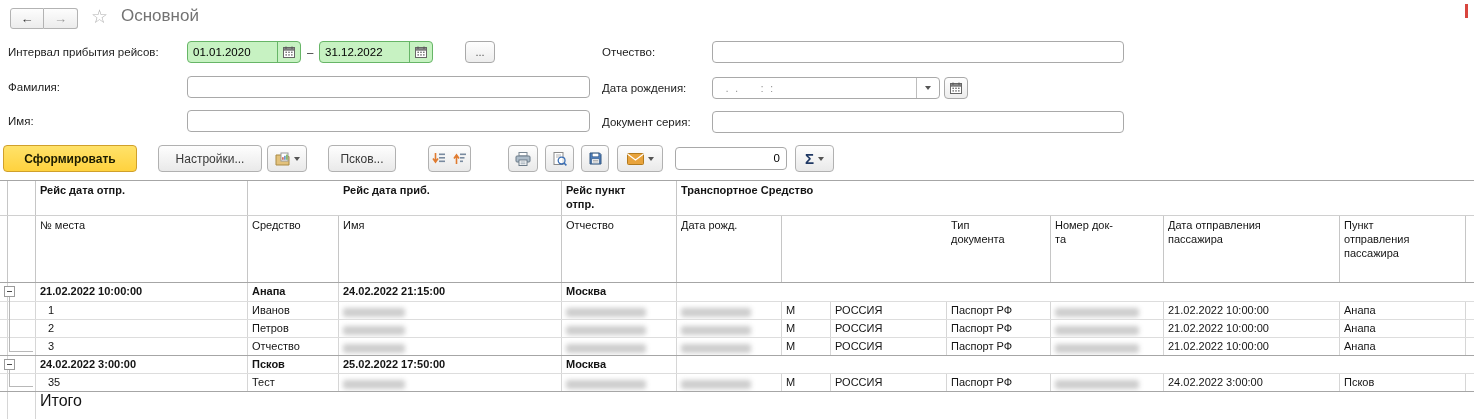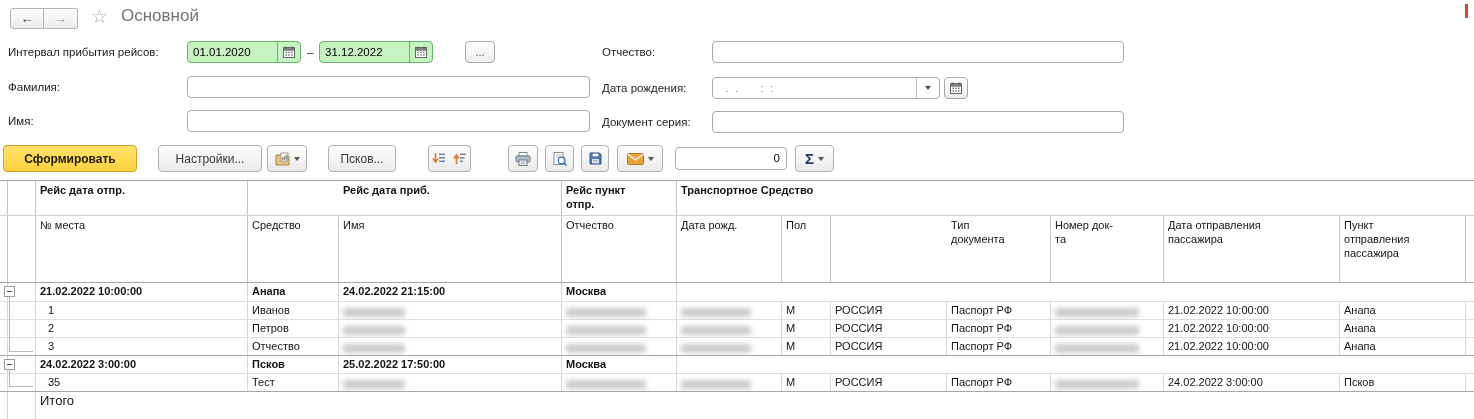--- a/index.html
+++ b/index.html
@@ -218,21 +218,20 @@
         <div class="cell b" style="left: 677px; width: 797px;">Транспортное Средство</div>
       </div>
       <div class="row" style="top: 215px; height: 67px; border-top: 1px solid rgb(208, 208, 208);">
         <div class="cell vrh" style="left: 0px; width: 8px;"></div>
         <div class="cell vrh" style="left: 8px; width: 28px;"></div>
         <div class="cell vrh" style="left: 36px; width: 212px;">№ места</div>
         <div class="cell vrh" style="left: 248px; width: 91px;">Средство</div>
         <div class="cell vrh" style="left: 339px; width: 223px;">Имя</div>
         <div class="cell vrh" style="left: 562px; width: 115px;">Отчество</div>
         <div class="cell vrh" style="left: 677px; width: 105px;">Дата рожд.</div>
-        <div class="cell vrh" style="left: 782px; width: 49px;">Пол</div>
         <div class="cell vrh" style="left: 1051px; width: 113px;"><span style="display: inline-block; width: 58px;">Номер док-та</span></div>
         <div class="cell vrh" style="left: 947px; width: 104px;"><span style="display: inline-block; width: 60px;">Тип документа</span></div>
         <div class="cell vrh" style="left: 1164px; width: 176px;"><span style="display: inline-block; width: 110px;">Дата отправления пассажира</span></div>
         <div class="cell vrh" style="left: 1340px; width: 126px;"><span style="display: inline-block; width: 82px;">Пункт отправления пассажира</span></div>
         <div class="cell" style="left: 1466px; width: 8px;"></div>
       </div>
       <div class="row" style="top: 282px; height: 19px; border-top: 1px solid rgb(166, 166, 166);">
         <div class="cell vr" style="left: 0px; width: 8px;"></div>
         <div class="cell vr" style="left: 8px; width: 28px;"></div>
         <div class="cell b vr mid" style="left: 36px; width: 212px;">21.02.2022 10:00:00</div>
@@ -310,21 +309,21 @@
         <div class="cell vr mid" style="left: 831px; width: 116px;">РОССИЯ</div>
         <div class="cell vr mid" style="left: 947px; width: 104px;">Паспорт РФ</div>
         <div class="cell vr mid" style="left: 1051px; width: 113px;"><span class="masked" style="width: 84px;"></span></div>
         <div class="cell vr mid" style="left: 1164px; width: 176px;">24.02.2022 3:00:00</div>
         <div class="cell vr mid" style="left: 1340px; width: 126px;">Псков</div>
         <div class="cell" style="left: 1466px; width: 8px;"></div>
       </div>
       <div class="row" style="top: 391px; height: 28px; border-top: 1px solid rgb(166, 166, 166);">
         <div class="cell vr" style="left: 0px; width: 8px;"></div>
         <div class="cell vr" style="left: 8px; width: 28px;"></div>
-        <div class="cell mid" style="left: 36px; width: 1438px; font-size: 13px;">Итого</div>
+        <div class="cell mid" style="left: 36px; width: 1438px; font-size: 16px;">Итого</div>
       </div>
       <div class="treebox" style="left: 4px; top: 286px;"></div>
       <div class="treeline" style="left: 9px; top: 297px; width: 1px; height: 54px;"></div>
       <div class="treeline" style="left: 9px; top: 351px; width: 24px; height: 1px;"></div>
       <div class="treebox" style="left: 4px; top: 359px;"></div>
       <div class="treeline" style="left: 9px; top: 370px; width: 1px; height: 16px;"></div>
       <div class="treeline" style="left: 9px; top: 386px; width: 24px; height: 1px;"></div>
     </div>
 </div>
 

